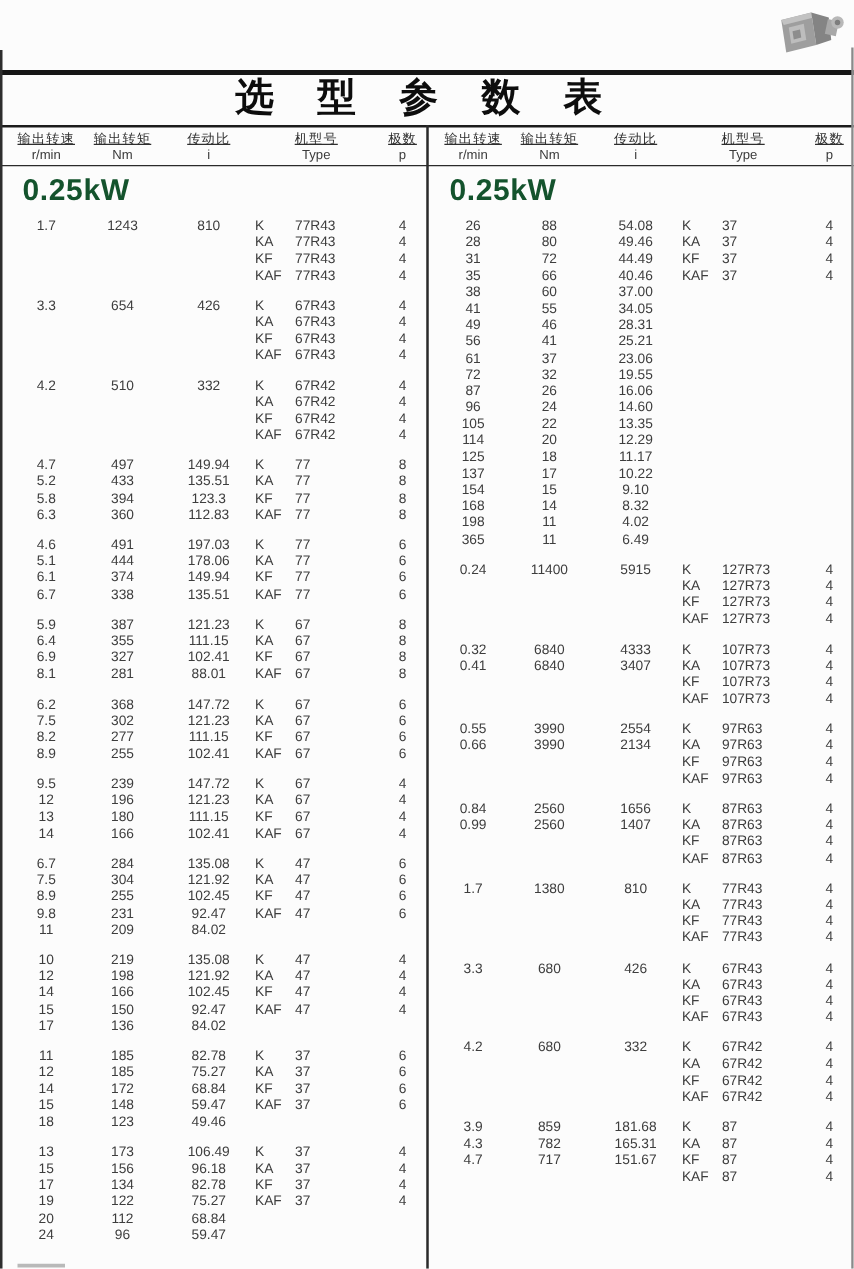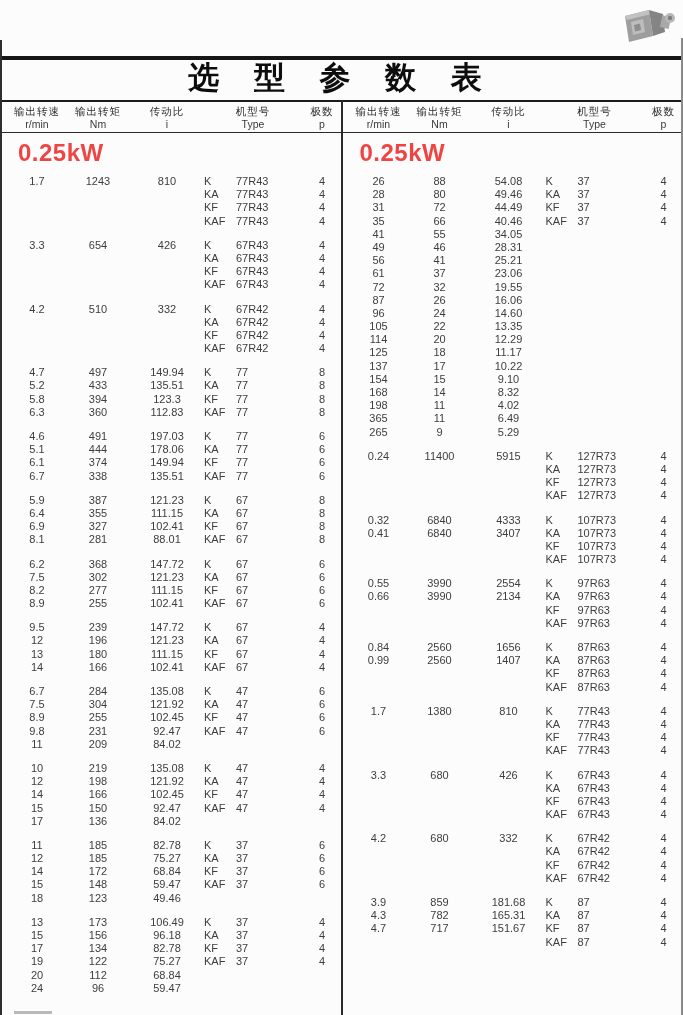--- a/index.html
+++ b/index.html
@@ -25,25 +25,25 @@
   .half{width:341.5px;}
   .divider-v{position:absolute;left:341px;top:-2px;bottom:0;width:2px;background:#2a2a2a;}
   .edge-left{position:absolute;left:0;top:40px;bottom:0;width:2px;background:#2e2e2e;}
   .edge-right{position:absolute;right:0;top:38px;bottom:0;width:2px;background:#8a8a8a;}
   
   .col-header{
     display:grid;grid-template-columns:58px 64px 74px 98px 40px;
     padding:3px 0 4px 8px;border-bottom:1.5px solid #2a2a2a;height:31px;box-sizing:border-box;
   }
   .hcell{text-align:center;font-size:10.5px;color:#2e2e2e;line-height:13px;}
-  .hlabel{letter-spacing:1px;}
+  .hlabel{letter-spacing:1px;text-decoration:underline;}
   .hunit{font-size:10.5px;color:#3a3a3a;}
   
   .power-title{
-    font-size:24px;font-weight:bold;color:#ef4444;
+    font-size:24px;font-weight:bold;color:#14532d;
     margin:6px 0 8px 0;padding-left:18px;line-height:28px;letter-spacing:0.5px;
   }
   .power-title.later{margin-top:12px;}
   
   .group{margin-bottom:11px;}
   .row{
     display:grid;grid-template-columns:58px 64px 74px 98px 40px;
     padding-left:8px;height:13.2px;line-height:13.2px;font-size:11px;
   }
   .c-num{text-align:center;}
@@ -713,20 +713,30 @@
             <div class="c-num">35</div>
             <div class="c-num">66</div>
             <div class="c-num">40.46</div>
             <div class="c-type">
               <span class="tp">KAF</span>
               <span class="tm">37</span>
             </div>
             <div class="c-p">4</div>
           </div>
           <div class="row">
+            <div class="c-num">38</div>
+            <div class="c-num">60</div>
+            <div class="c-num">37.00</div>
+            <div class="c-type">
+              <span class="tp"></span>
+              <span class="tm"></span>
+            </div>
+            <div class="c-p"></div>
+          </div>
+          <div class="row">
             <div class="c-num">41</div>
             <div class="c-num">55</div>
             <div class="c-num">34.05</div>
             <div class="c-type">
               <span class="tp"></span>
               <span class="tm"></span>
             </div>
             <div class="c-p"></div>
           </div>
           <div class="row">
@@ -856,30 +866,20 @@
             <div class="c-type">
               <span class="tp"></span>
               <span class="tm"></span>
             </div>
             <div class="c-p"></div>
           </div>
           <div class="row">
             <div class="c-num">365</div>
             <div class="c-num">11</div>
             <div class="c-num">6.49</div>
-            <div class="c-type">
-              <span class="tp"></span>
-              <span class="tm"></span>
-            </div>
-            <div class="c-p"></div>
-          </div>
-          <div class="row">
-            <div class="c-num">265</div>
-            <div class="c-num">9</div>
-            <div class="c-num">5.29</div>
             <div class="c-type">
               <span class="tp"></span>
               <span class="tm"></span>
             </div>
             <div class="c-p"></div>
           </div>
         </div>
         <div class="group">
           <div class="row">
             <div class="c-num">0.24</div>

